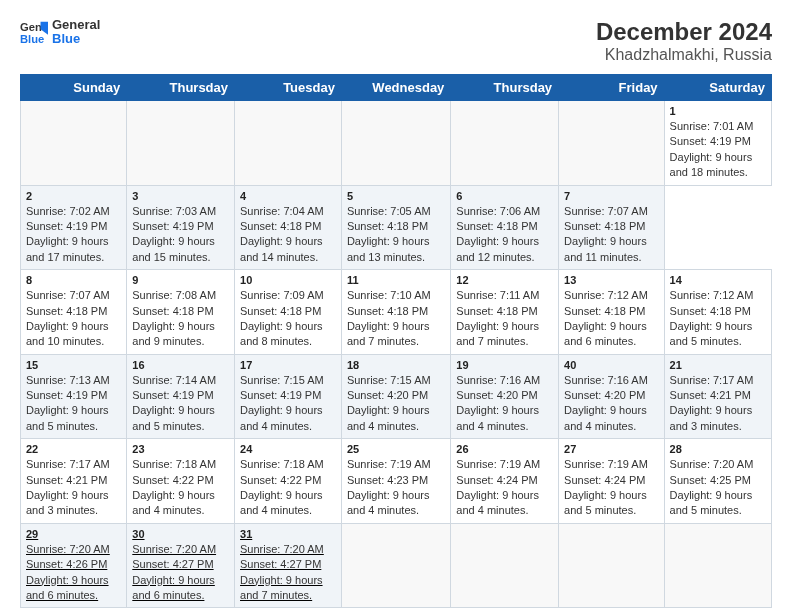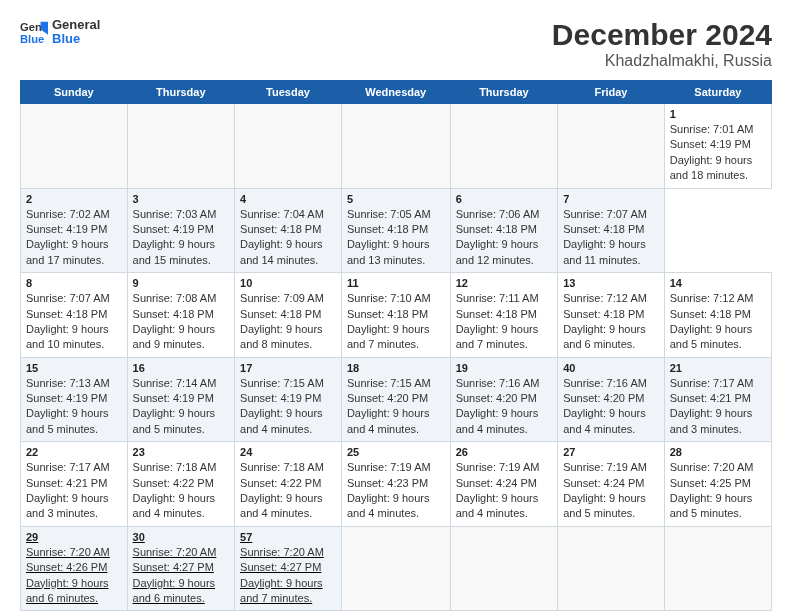--- a/index.html
+++ b/index.html
@@ -27,39 +27,39 @@
       gap: 4px;
     }
     .logo-icon {
       width: 28px;
       height: 28px;
     }
     .title-block {
       text-align: right;
     }
     .month-title {
-      font-size: 30px;
+      font-size: 24px;
       font-weight: bold;
       color: #333;
     }
     .location {
       font-size: 16px;
       color: #555;
     }
     .calendar {
       width: 100%;
       border-collapse: collapse;
       font-size: 9.5px;
     }
     .calendar thead th {
       background: #1a5fa8;
       color: #fff;
-      text-align: center;
+      text-align: right;
       padding: 5px 6px;
-      font-size: 11px;
+      font-size: 13px;
       font-weight: bold;
       border: 1px solid #1a5fa8;
     }
     .calendar tbody tr {
       background: #fff;
     }
     .calendar tbody tr:nth-child(even) {
       background: #f0f4f8;
     }
     .calendar tbody td {
@@ -255,21 +255,21 @@
         <tr class="last-row">
           <td>
             <span class="day-num">29</span>
           <div class="day-detail">Sunrise: 7:20 AM<br>Sunset: 4:26 PM<br>Daylight: 9 hours and 6 minutes.</div>
           </td>
           <td>
             <span class="day-num">30</span>
           <div class="day-detail">Sunrise: 7:20 AM<br>Sunset: 4:27 PM<br>Daylight: 9 hours and 6 minutes.</div>
           </td>
           <td>
-            <span class="day-num">57</span>
+            <span class="day-num">31</span>
           <div class="day-detail">Sunrise: 7:20 AM<br>Sunset: 4:27 PM<br>Daylight: 9 hours and 7 minutes.</div>
           </td>
           <td class="empty-cell"></td>
           <td class="empty-cell"></td>
           <td class="empty-cell"></td>
           <td class="empty-cell"></td>
         </tr>
       </tbody>
   </table>
 </div>

